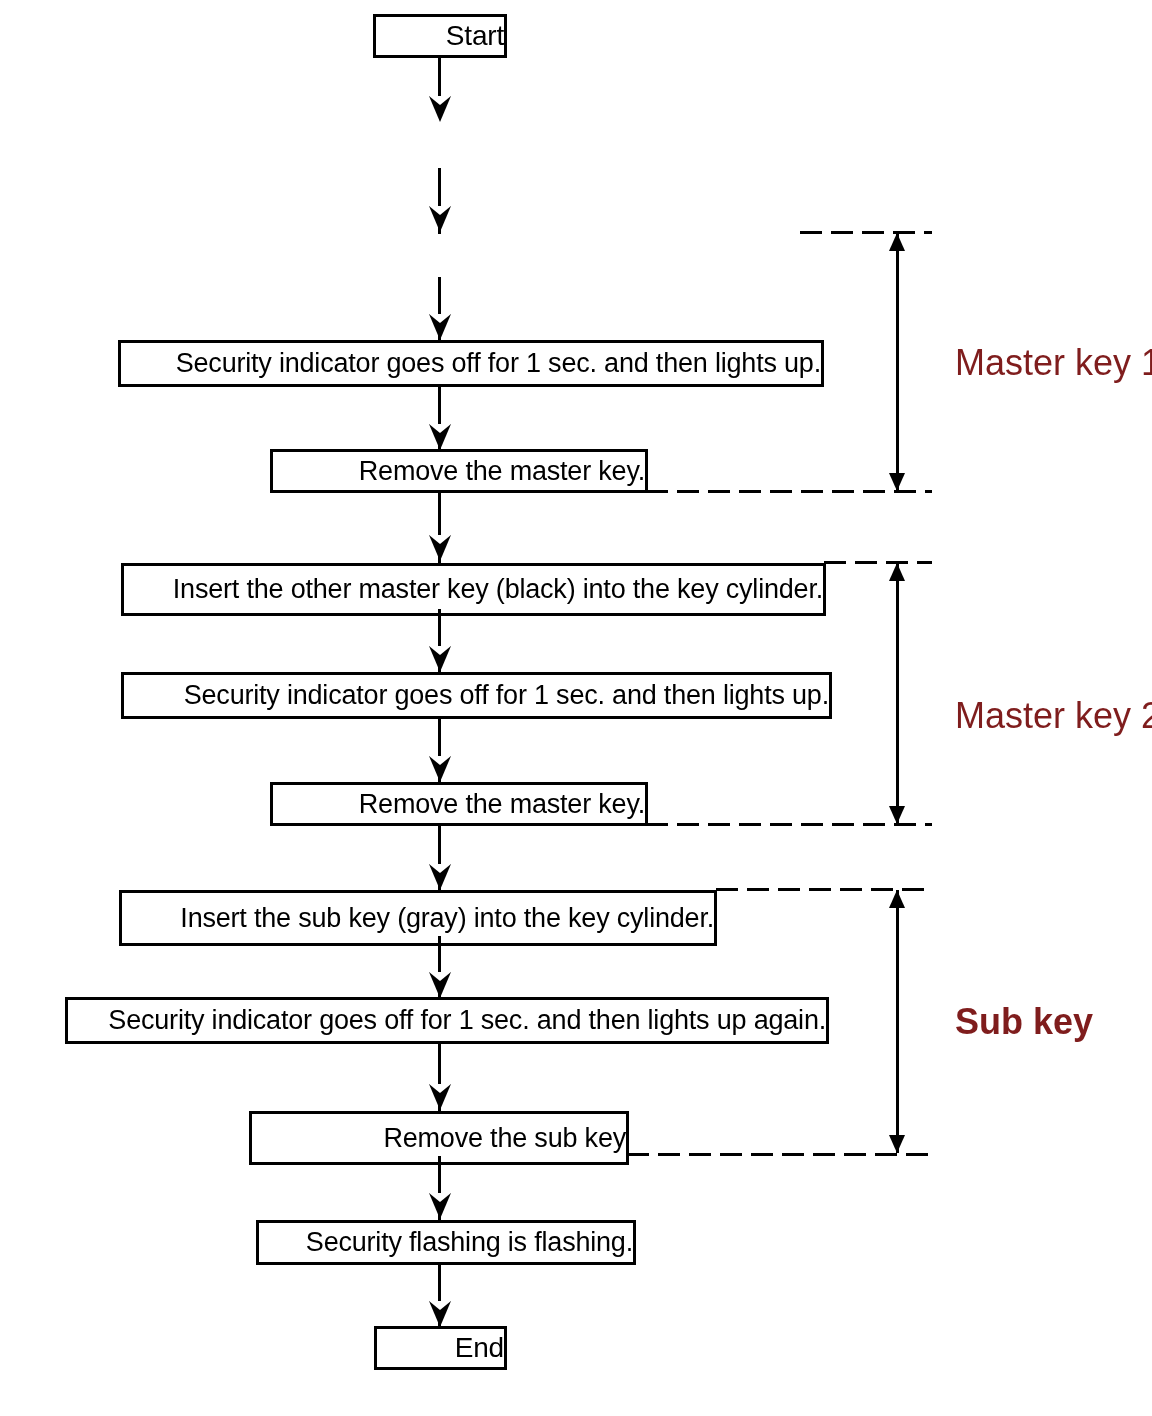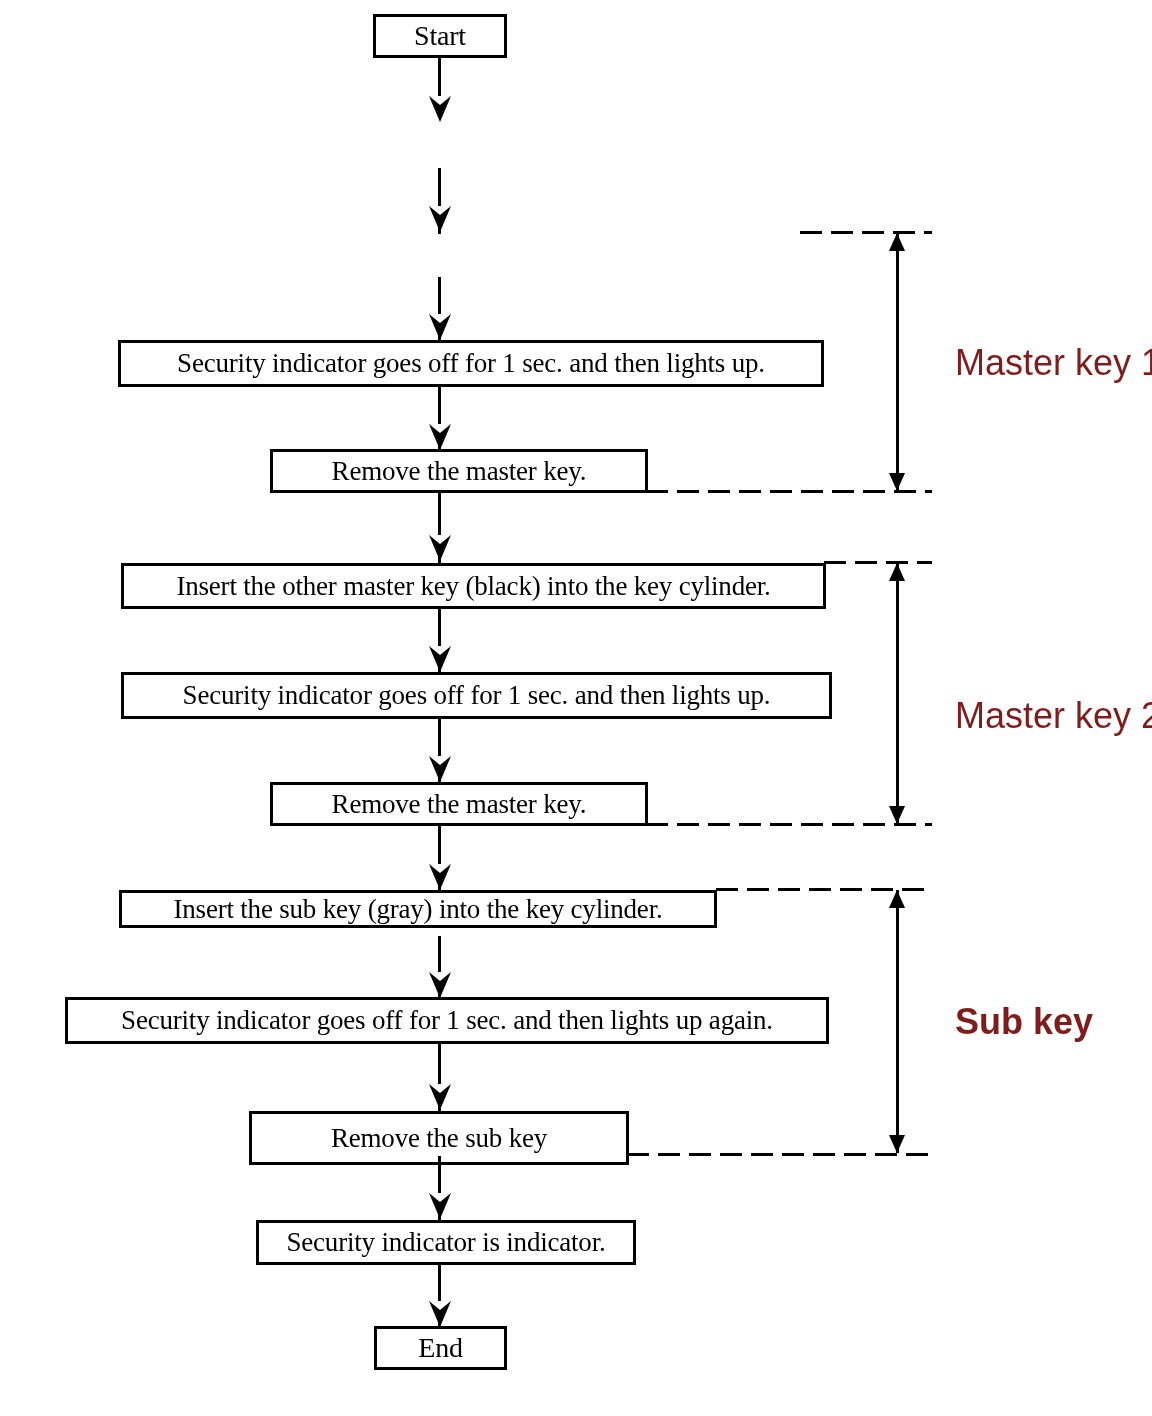--- a/index.html
+++ b/index.html
@@ -16,27 +16,26 @@
     font-family: "Liberation Sans", sans-serif;
     overflow: hidden;
   }
   .node {
     position: absolute;
     box-sizing: border-box;
     border: 3px solid #000000;
     background: #ffffff;
     display: flex;
     align-items: center;
-    justify-content: center;
+    justify-content: flex-end;
     color: #000000;
     font-size: 27px;
     line-height: 1;
     letter-spacing: -0.2px;
     white-space: nowrap;
-    font-family: Liberation Serif, serif;
   }
   .node.terminal {
     font-size: 28px;
   }
   .arrow-line {
     position: absolute;
     width: 3px;
     background: #000000;
   }
   .arrow-head {
@@ -132,21 +131,21 @@
 
   <div class="span-line" style="left:896px; top:233px; height:258px;"></div>
   <div class="span-cap-up" style="left:889px; top:233px;"></div>
   <div class="span-cap-down" style="left:889px; top:473px;"></div>
   <div class="group-label" style="left:955px; top:345px;">Master key 1</div>
 
   <div class="arrow-line" style="left:438px; top:493px; width:3px; height:70px;"></div>
   <div class="arrow-head" style="left:429px; top:535px;"></div>
   <div class="arrow-notch" style="left:429px; top:535px;"></div>
 
-  <div class="node" style="left:121px; top:563px; width:705px; height:46px;">
+  <div class="node" style="left:121px; top:563px; width:705px; height:53px;">
     <span>Insert the other master key (black) into the key cylinder.</span>
   </div>
 
   <div class="dash-line" style="left:824px; top:561px; width:108px;"></div>
 
   <div class="arrow-line" style="left:438px; top:609px; width:3px; height:64px;"></div>
   <div class="arrow-head" style="left:429px; top:646px;"></div>
   <div class="arrow-notch" style="left:429px; top:646px;"></div>
 
   <div class="node" style="left:121px; top:672px; width:711px; height:47px;">
@@ -165,21 +164,21 @@
 
   <div class="span-line" style="left:896px; top:563px; height:261px;"></div>
   <div class="span-cap-up" style="left:889px; top:563px;"></div>
   <div class="span-cap-down" style="left:889px; top:806px;"></div>
   <div class="group-label" style="left:955px; top:678px;margin-top:20px;">Master key 2</div>
 
   <div class="arrow-line" style="left:438px; top:826px; width:3px; height:66px;"></div>
   <div class="arrow-head" style="left:429px; top:864px;"></div>
   <div class="arrow-notch" style="left:429px; top:864px;"></div>
 
-  <div class="node" style="left:119px; top:890px; width:598px; height:38px;">
+  <div class="node" style="left:119px; top:890px; width:598px; height:56px;">
     <span>Insert the sub key (gray) into the key cylinder.</span>
   </div>
 
   <div class="dash-line" style="left:716px; top:888px; width:216px;"></div>
 
   <div class="arrow-line" style="left:438px; top:936px; width:3px; height:62px;"></div>
   <div class="arrow-head" style="left:429px; top:972px;"></div>
   <div class="arrow-notch" style="left:429px; top:972px;"></div>
 
   <div class="node" style="left:65px; top:997px; width:764px; height:47px;">
@@ -199,21 +198,21 @@
   <div class="span-line" style="left:896px; top:890px; height:263px;"></div>
   <div class="span-cap-up" style="left:889px; top:890px;"></div>
   <div class="span-cap-down" style="left:889px; top:1135px;"></div>
   <div class="group-label" style="left:955px; top:1004px;font-weight:bold;">Sub key</div>
 
   <div class="arrow-line" style="left:438px; top:1156px; width:3px; height:64px;"></div>
   <div class="arrow-head" style="left:429px; top:1193px;"></div>
   <div class="arrow-notch" style="left:429px; top:1193px;"></div>
 
   <div class="node" style="left:256px; top:1220px; width:380px; height:45px;">
-    <span>Security indicator is indicator.</span>
+    <span>Security flashing is flashing.</span>
   </div>
 
   <div class="arrow-line" style="left:438px; top:1265px; width:3px; height:62px;"></div>
   <div class="arrow-head" style="left:429px; top:1301px;"></div>
   <div class="arrow-notch" style="left:429px; top:1301px;"></div>
 
   <div class="node terminal" style="left:374px; top:1326px; width:133px; height:44px;">
     <span>End</span>
   </div>
 

